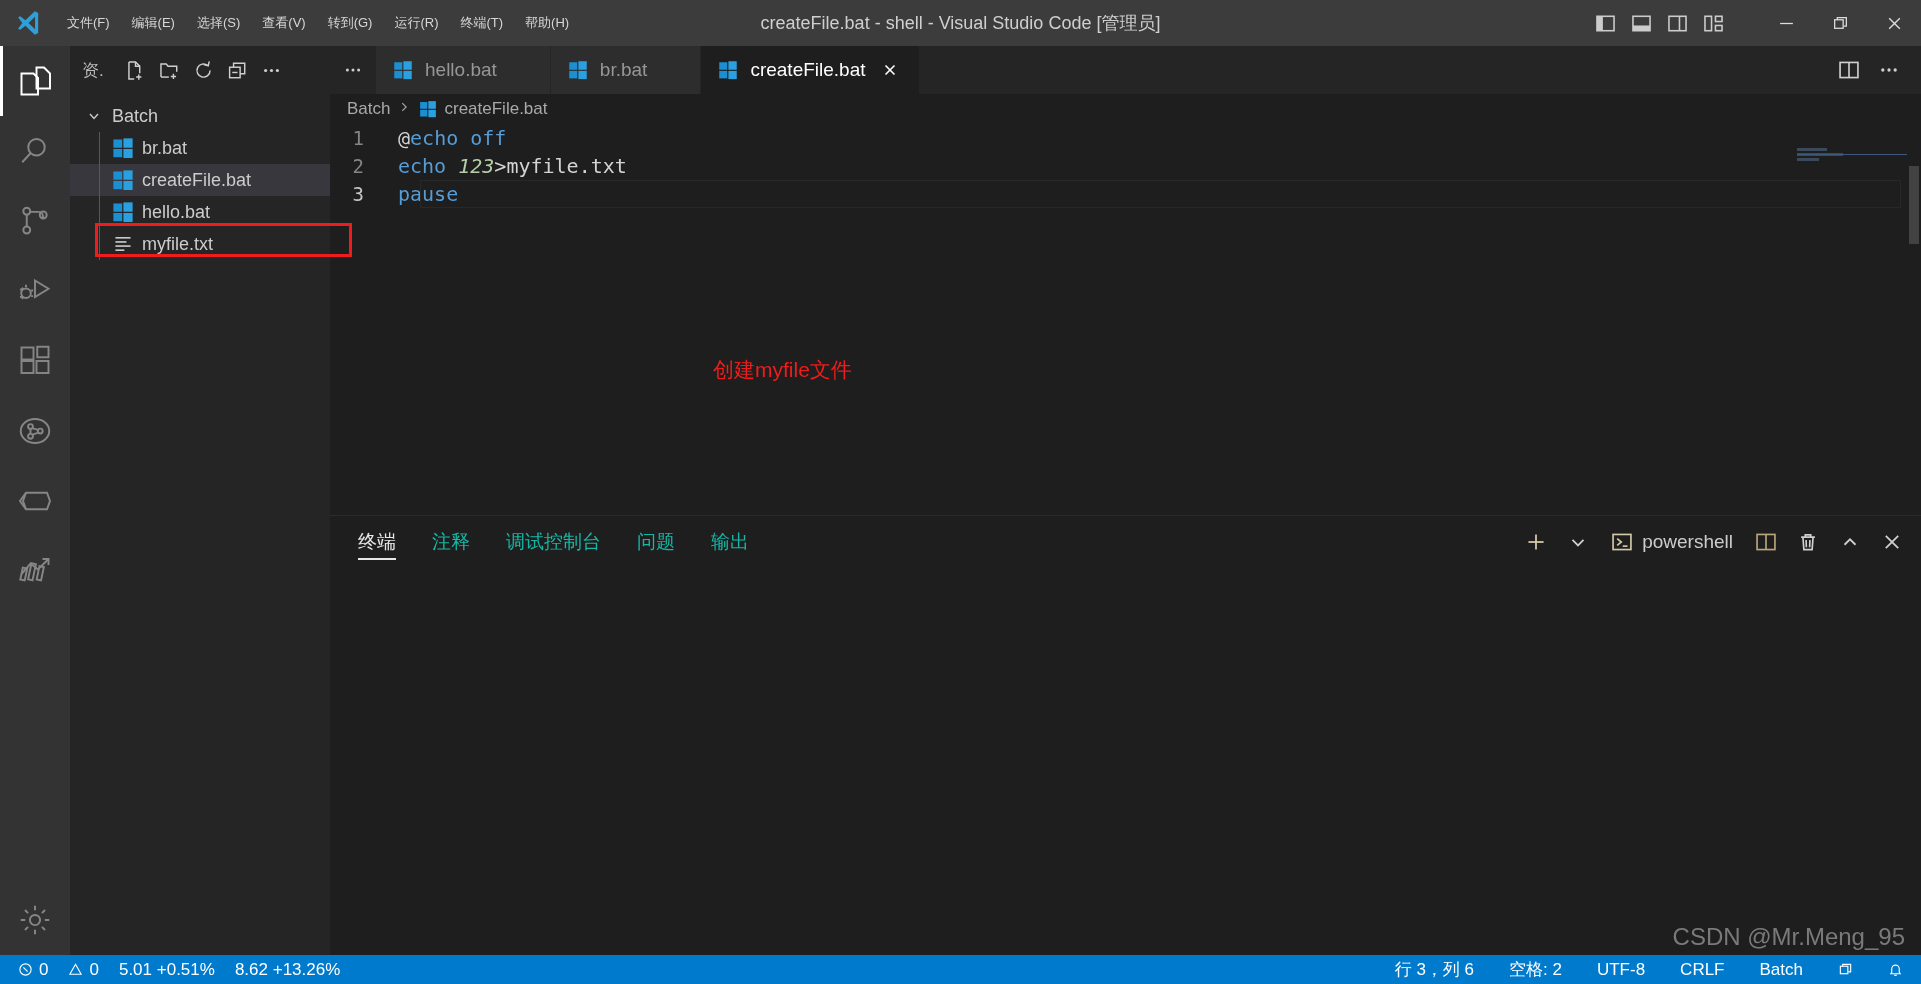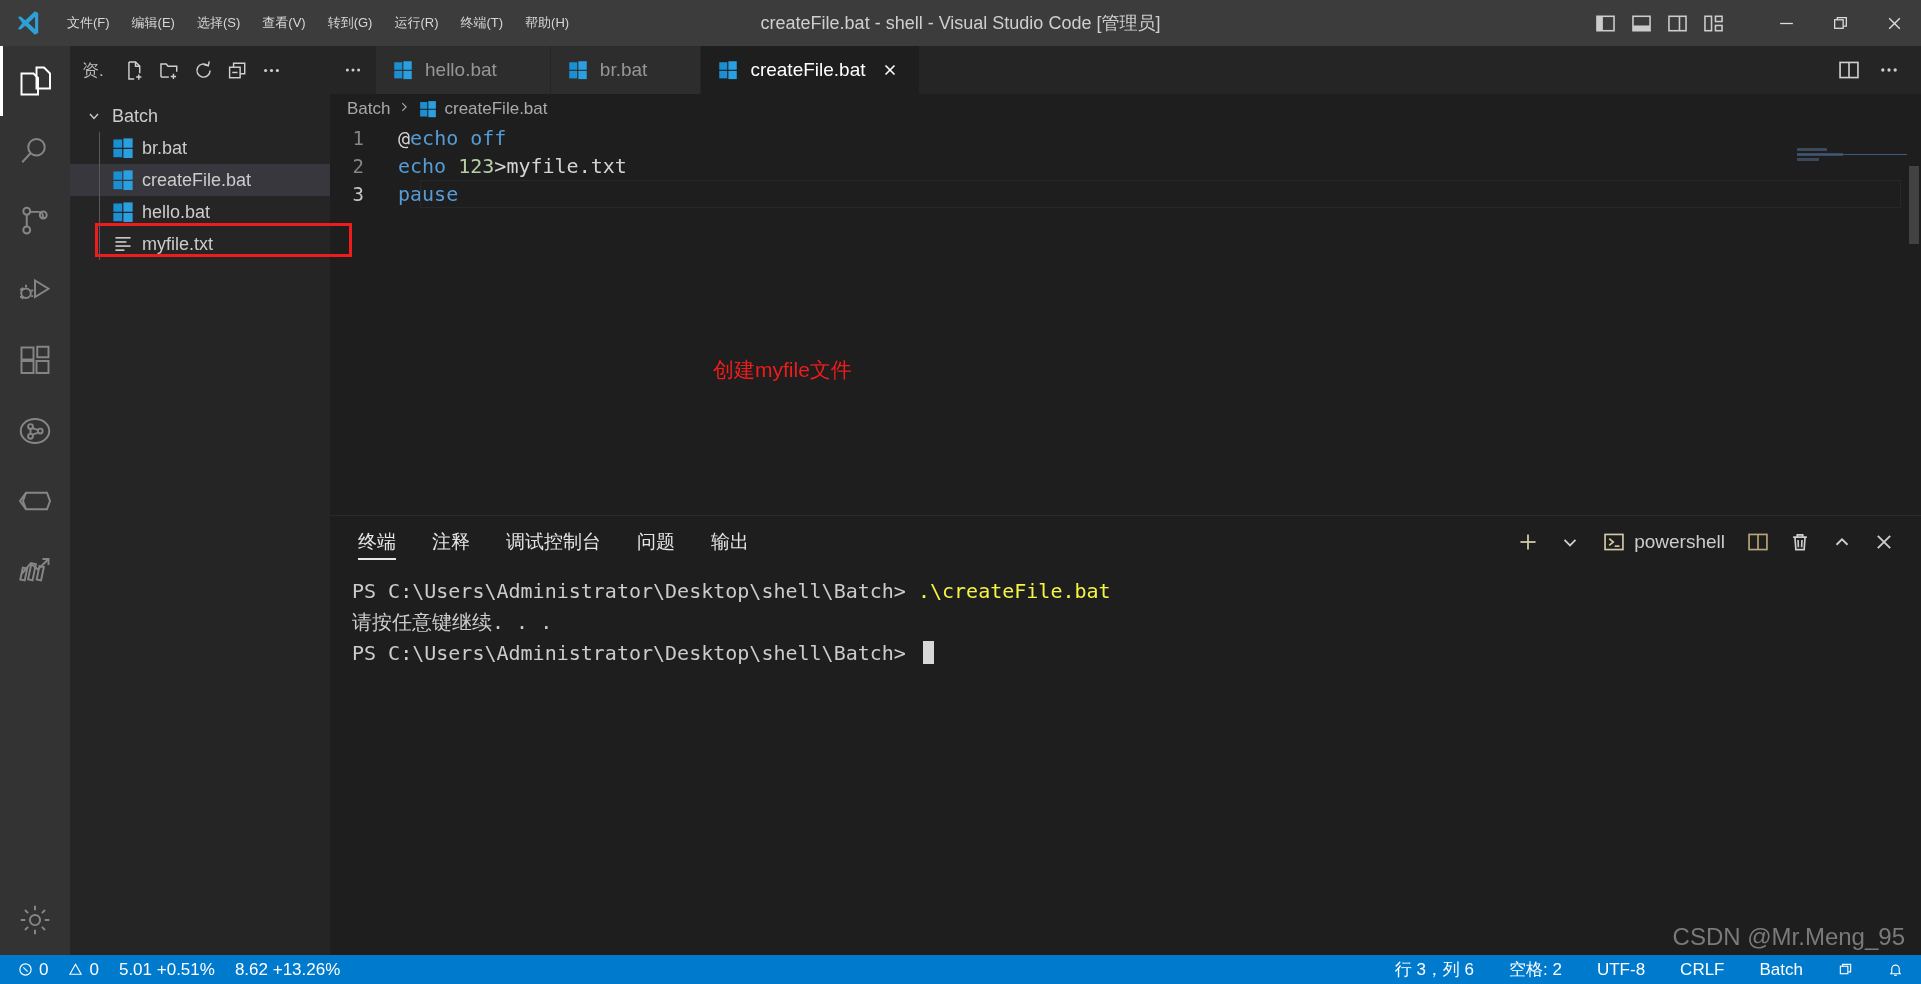--- a/index.html
+++ b/index.html
@@ -125,42 +125,42 @@
     flex: 0 0 62px;
   }
   .lnum.current { color: #c6c6c6; }
   .ctext { white-space: pre; padding-left: 6px; }
   .cur-line-box {
     position: absolute; left: 90px; right: 20px; top: 0; height: 28px;
     border: 1px solid #282828; pointer-events: none;
   }
   .kw { color: #569cd6; }
   .plain { color: #d4d4d4; }
-  .num { color: #b5cea8; }
+  .num { color: #b5cea8; font-style: italic; }
   .redannot {
     position: absolute; left: 383px; top: 232px; color: #ee1c1c; font-size: 21px;
     white-space: nowrap;
   }
   .minimap {
     position: absolute; right: 14px; top: 0; width: 118px; height: 100%;
   }
   .mm-code { position: absolute; top: 24px; left: 8px; width: 100px; }
   .mm-line { height: 3px; background: #3a4a5a; margin-bottom: 2px; }
   .mm-rule { position: absolute; top: 30px; left: 8px; right: 0; height: 1px; background: #3d5a7a; }
   .scrollbar-v {
     position: absolute; right: 0; top: 0; width: 14px; height: 100%; background: transparent;
   }
   .scroll-thumb { position: absolute; top: 42px; left: 2px; width: 10px; height: 78px; background: #424242; }
 
   
   .panel { height: 440px; flex: 0 0 440px; background: #1e1e1e; border-top: 1px solid #2b2b2b;
            display: flex; flex-direction: column; }
-  .panel-header { height: 52px; flex: 0 0 52px; display: flex; align-items: center; padding: 0 20px 0 28px; }
+  .panel-header { height: 52px; flex: 0 0 52px; display: flex; align-items: center; padding: 0 12px 0 28px; }
   .ptab {
-    font-size: 19px; color: #e5e5e5; margin-right: 36px; height: 100%; display: flex;
+    font-size: 19px; color: #14b8a6; margin-right: 36px; height: 100%; display: flex;
     align-items: center; position: relative; cursor: default; white-space: nowrap;
   }
   .ptab.active { color: #e7e7e7; }
   .ptab.active::after {
     content: ""; position: absolute; left: 0; right: 0; bottom: 8px; height: 2px; background: #e7e7e7;
   }
   .panel-actions { margin-left: auto; display: flex; align-items: center; gap: 8px; }
   .pa { width: 34px; height: 34px; display: flex; align-items: center; justify-content: center; cursor: default; border-radius: 4px; }
   .pa svg { width: 22px; height: 22px; }
   .pa.wide { width: auto; padding: 0 8px; gap: 9px; font-size: 19px; color: #cccccc; }
@@ -620,25 +620,20 @@
             </div>
             <div class="pa">
               <svg viewBox="0 0 16 16" fill="none" stroke="#cfcfcf" stroke-width="1.3">
                   <line x1="3.5" y1="3.5" x2="12.5" y2="12.5"></line>
                   <line x1="12.5" y1="3.5" x2="3.5" y2="12.5"></line>
                 </svg>
             </div>
           </div>
         </div>
 
-        <div class="terminal">
-          <div class="tline"><span>PS C:\Users\Administrator\Desktop\shell\Batch&gt; </span><span class="tcmd">.\createFile.bat</span></div>
-          <div class="tline"><span>请按任意键继续. . .</span></div>
-          <div class="tline"><span>PS C:\Users\Administrator\Desktop\shell\Batch&gt; </span><span class="tcursor"></span></div>
-        </div>
       </div>
     </div>
   </div>
 
   <div class="statusbar">
     <div class="sb-left">
       <div class="sb-cell">
         <svg viewBox="0 0 16 16" fill="none" stroke="#ffffff" stroke-width="1.2">
             <circle cx="8" cy="8" r="6"></circle>
             <line x1="5.7" y1="5.7" x2="10.3" y2="10.3"></line>

